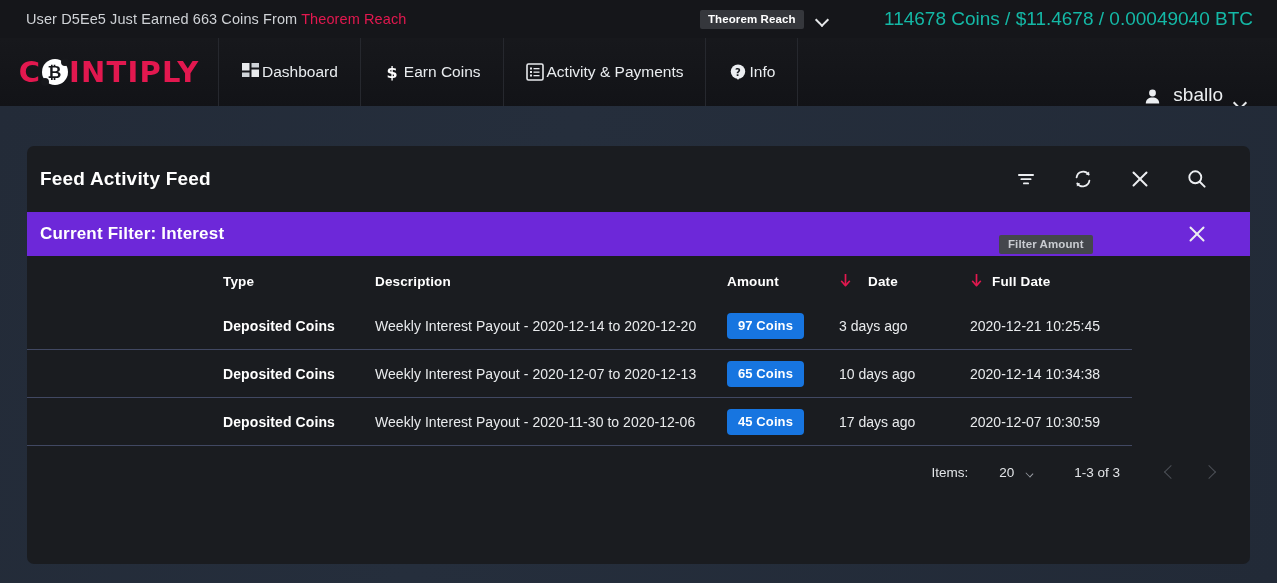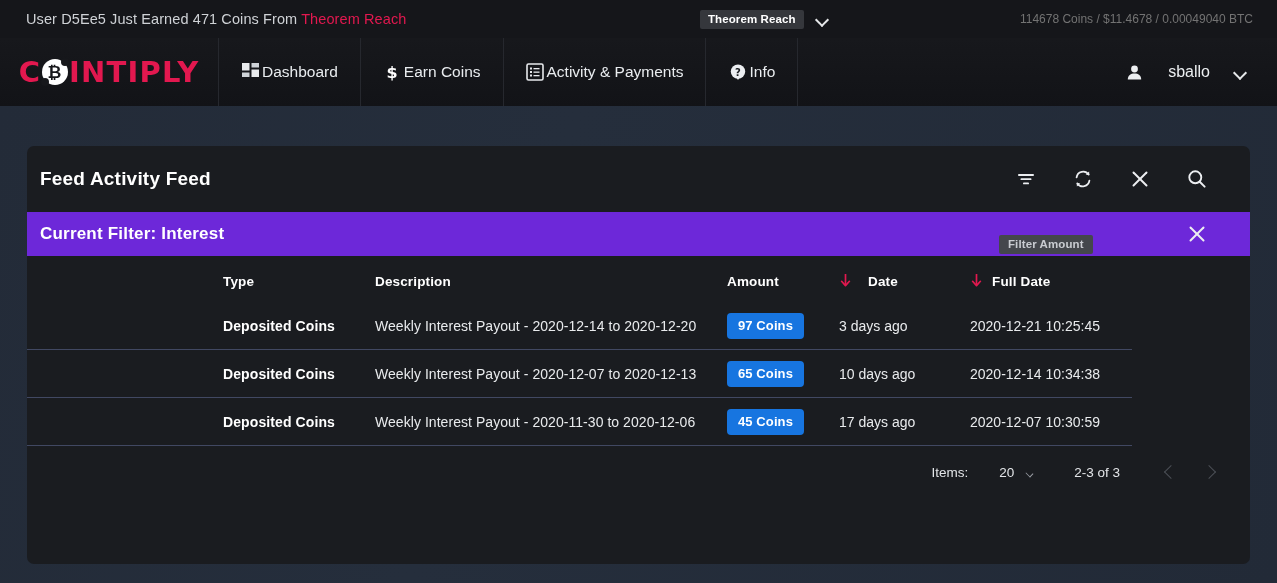--- a/index.html
+++ b/index.html
@@ -55,22 +55,22 @@
     content: "";
     position: absolute;
     left: 1px; top: 0;
     width: 8px; height: 8px;
     border-right: 2px solid #e6e8ea;
     border-bottom: 2px solid #e6e8ea;
     transform: rotate(45deg);
   }
   .ticker-right {
     margin-left: auto;
-    font-size: 12px;
-    color: #737373;
+    font-size: 19px;
+    color: #14b8a6;
     white-space: nowrap;
     padding-right: 10px;
   }
 
   
   .navbar {
     height: 68px;
     background: linear-gradient(180deg, #17181c 0%, #121317 100%);
     display: flex;
     align-items: stretch;
@@ -139,25 +139,25 @@
     display: flex;
     align-items: center;
     justify-content: center;
     flex: none;
   }
   .nav-icon svg { display: block; }
 
   .user-menu {
     margin-left: auto;
     display: flex;
-    align-items: center;
-    gap: 24px;
+    align-items: flex-end;
+    gap: 11px;
     padding: 0 30px 0 18px;
     color: #eceff1;
-    font-size: 16px;
+    font-size: 19px;
     cursor: pointer;
   }
 
   
   .page {
     position: relative;
     height: 477px;
     background: #242d3b;
     background: linear-gradient(110deg, #232b38 0%, #252e3c 40%, #222a37 100%);
   }
@@ -342,21 +342,21 @@
     border-right: 1.6px solid #4b4f55;
   }
   .pg-arrow.prev::before { left: 1px; transform: rotate(-135deg); }
   .pg-arrow.next::before { left: 0px; transform: rotate(45deg); }
 </style>
 </head>
 <body>
 
 <div class="ticker-bar">
   <div class="ticker-left">
-    <span>User D5Ee5 Just Earned 471 Coins From </span><span class="src">Theorem Reach</span>
+    <span>User D5Ee5 Just Earned 663 Coins From </span><span class="src">Theorem Reach</span>
   </div>
   <div class="ticker-center">
     <span class="ticker-chip">Theorem Reach</span>
     <span class="chev-down"></span>
   </div>
   <div class="ticker-right">114678 Coins / $11.4678 / 0.00049040 BTC</div>
 </div>
 
 <div class="navbar">
 
@@ -546,21 +546,21 @@
       </div>
 
     </div>
 
     <div class="paginator">
       <span class="pg-label">Items:</span>
       <span class="pg-select">
         <span>20</span>
         <span class="pg-caret"></span>
       </span>
-      <span class="pg-range">2-3 of 3</span>
+      <span class="pg-range">1-3 of 3</span>
       <span class="pg-nav">
         <span class="pg-arrow prev"></span>
         <span class="pg-arrow next"></span>
       </span>
     </div>
 
   </div>
 </div>
 
 </body></html>

